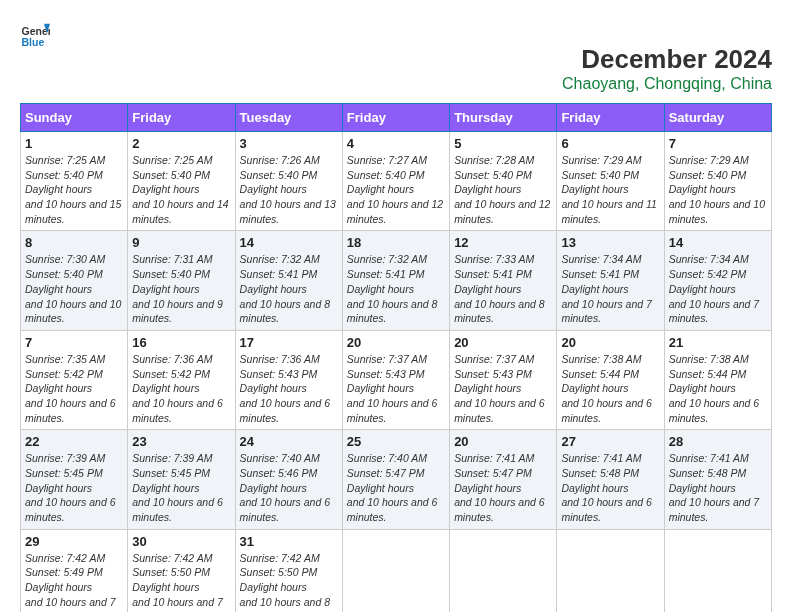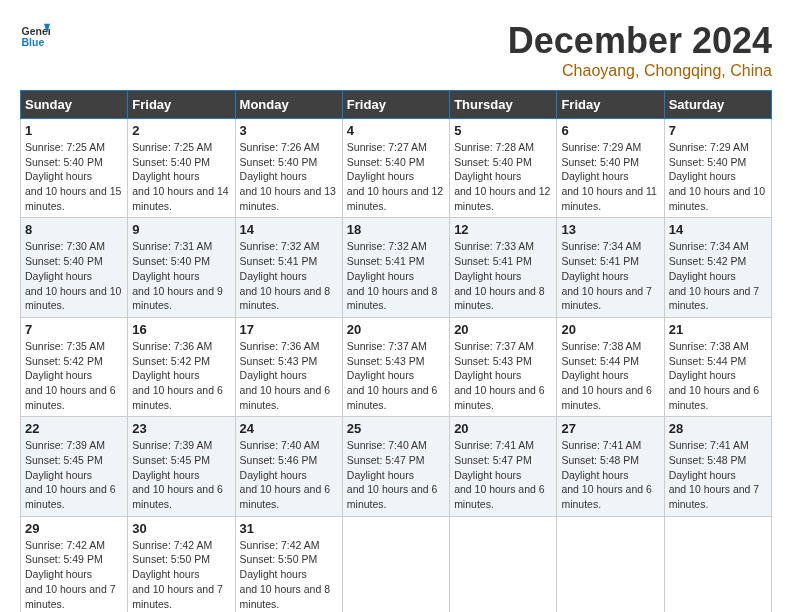--- a/index.html
+++ b/index.html
@@ -22,35 +22,36 @@
       gap: 4px;
     }
     .logo-icon {
       width: 30px;
       height: 30px;
     }
     .title-section {
       text-align: right;
     }
     .calendar-title {
-      font-size: 36px;
+      font-size: 26px;
       font-weight: bold;
       color: #333;
+      margin-top: 24px;
     }
     .calendar-subtitle {
       font-size: 16px;
-      color: #a16207;
+      color: #15803d;
     }
     .calendar {
       width: 100%;
       border-collapse: collapse;
       font-size: 11px;
     }
     .calendar th {
-      background-color: #404040;
+      background-color: #8b5cf6;
       color: white;
       padding: 6px 4px;
       text-align: left;
       font-size: 13px;
       border: 1px solid #1a7abf;
     }
     .calendar td {
       vertical-align: top;
       padding: 4px;
       border: 1px solid #ccc;
@@ -64,20 +65,21 @@
     .day-number {
       font-size: 13px;
       font-weight: bold;
       color: #222;
       margin-bottom: 2px;
     }
     .day-info {
       color: #333;
       font-size: 10.5px;
       line-height: 1.4;
+      font-style: italic;
     }
     .empty-cell {
       background: #fff !important;
     }
   </style>
 </head>
 <body>
 
 <div class="header-section">
   <div class="logo">
@@ -91,21 +93,21 @@
     <div class="calendar-title">December 2024</div>
     <div class="calendar-subtitle">Chaoyang, Chongqing, China</div>
   </div>
 </div>
 
 <table class="calendar">
   <thead>
     <tr>
       <th>Sunday</th>
       <th>Friday</th>
-      <th>Monday</th>
+      <th>Tuesday</th>
       <th>Friday</th>
       <th>Thursday</th>
       <th>Friday</th>
       <th>Saturday</th>
     </tr>
   </thead>
   <tbody id="calendar-body">
   <tr>
         <td>
         <div class="day-number">1</div>

